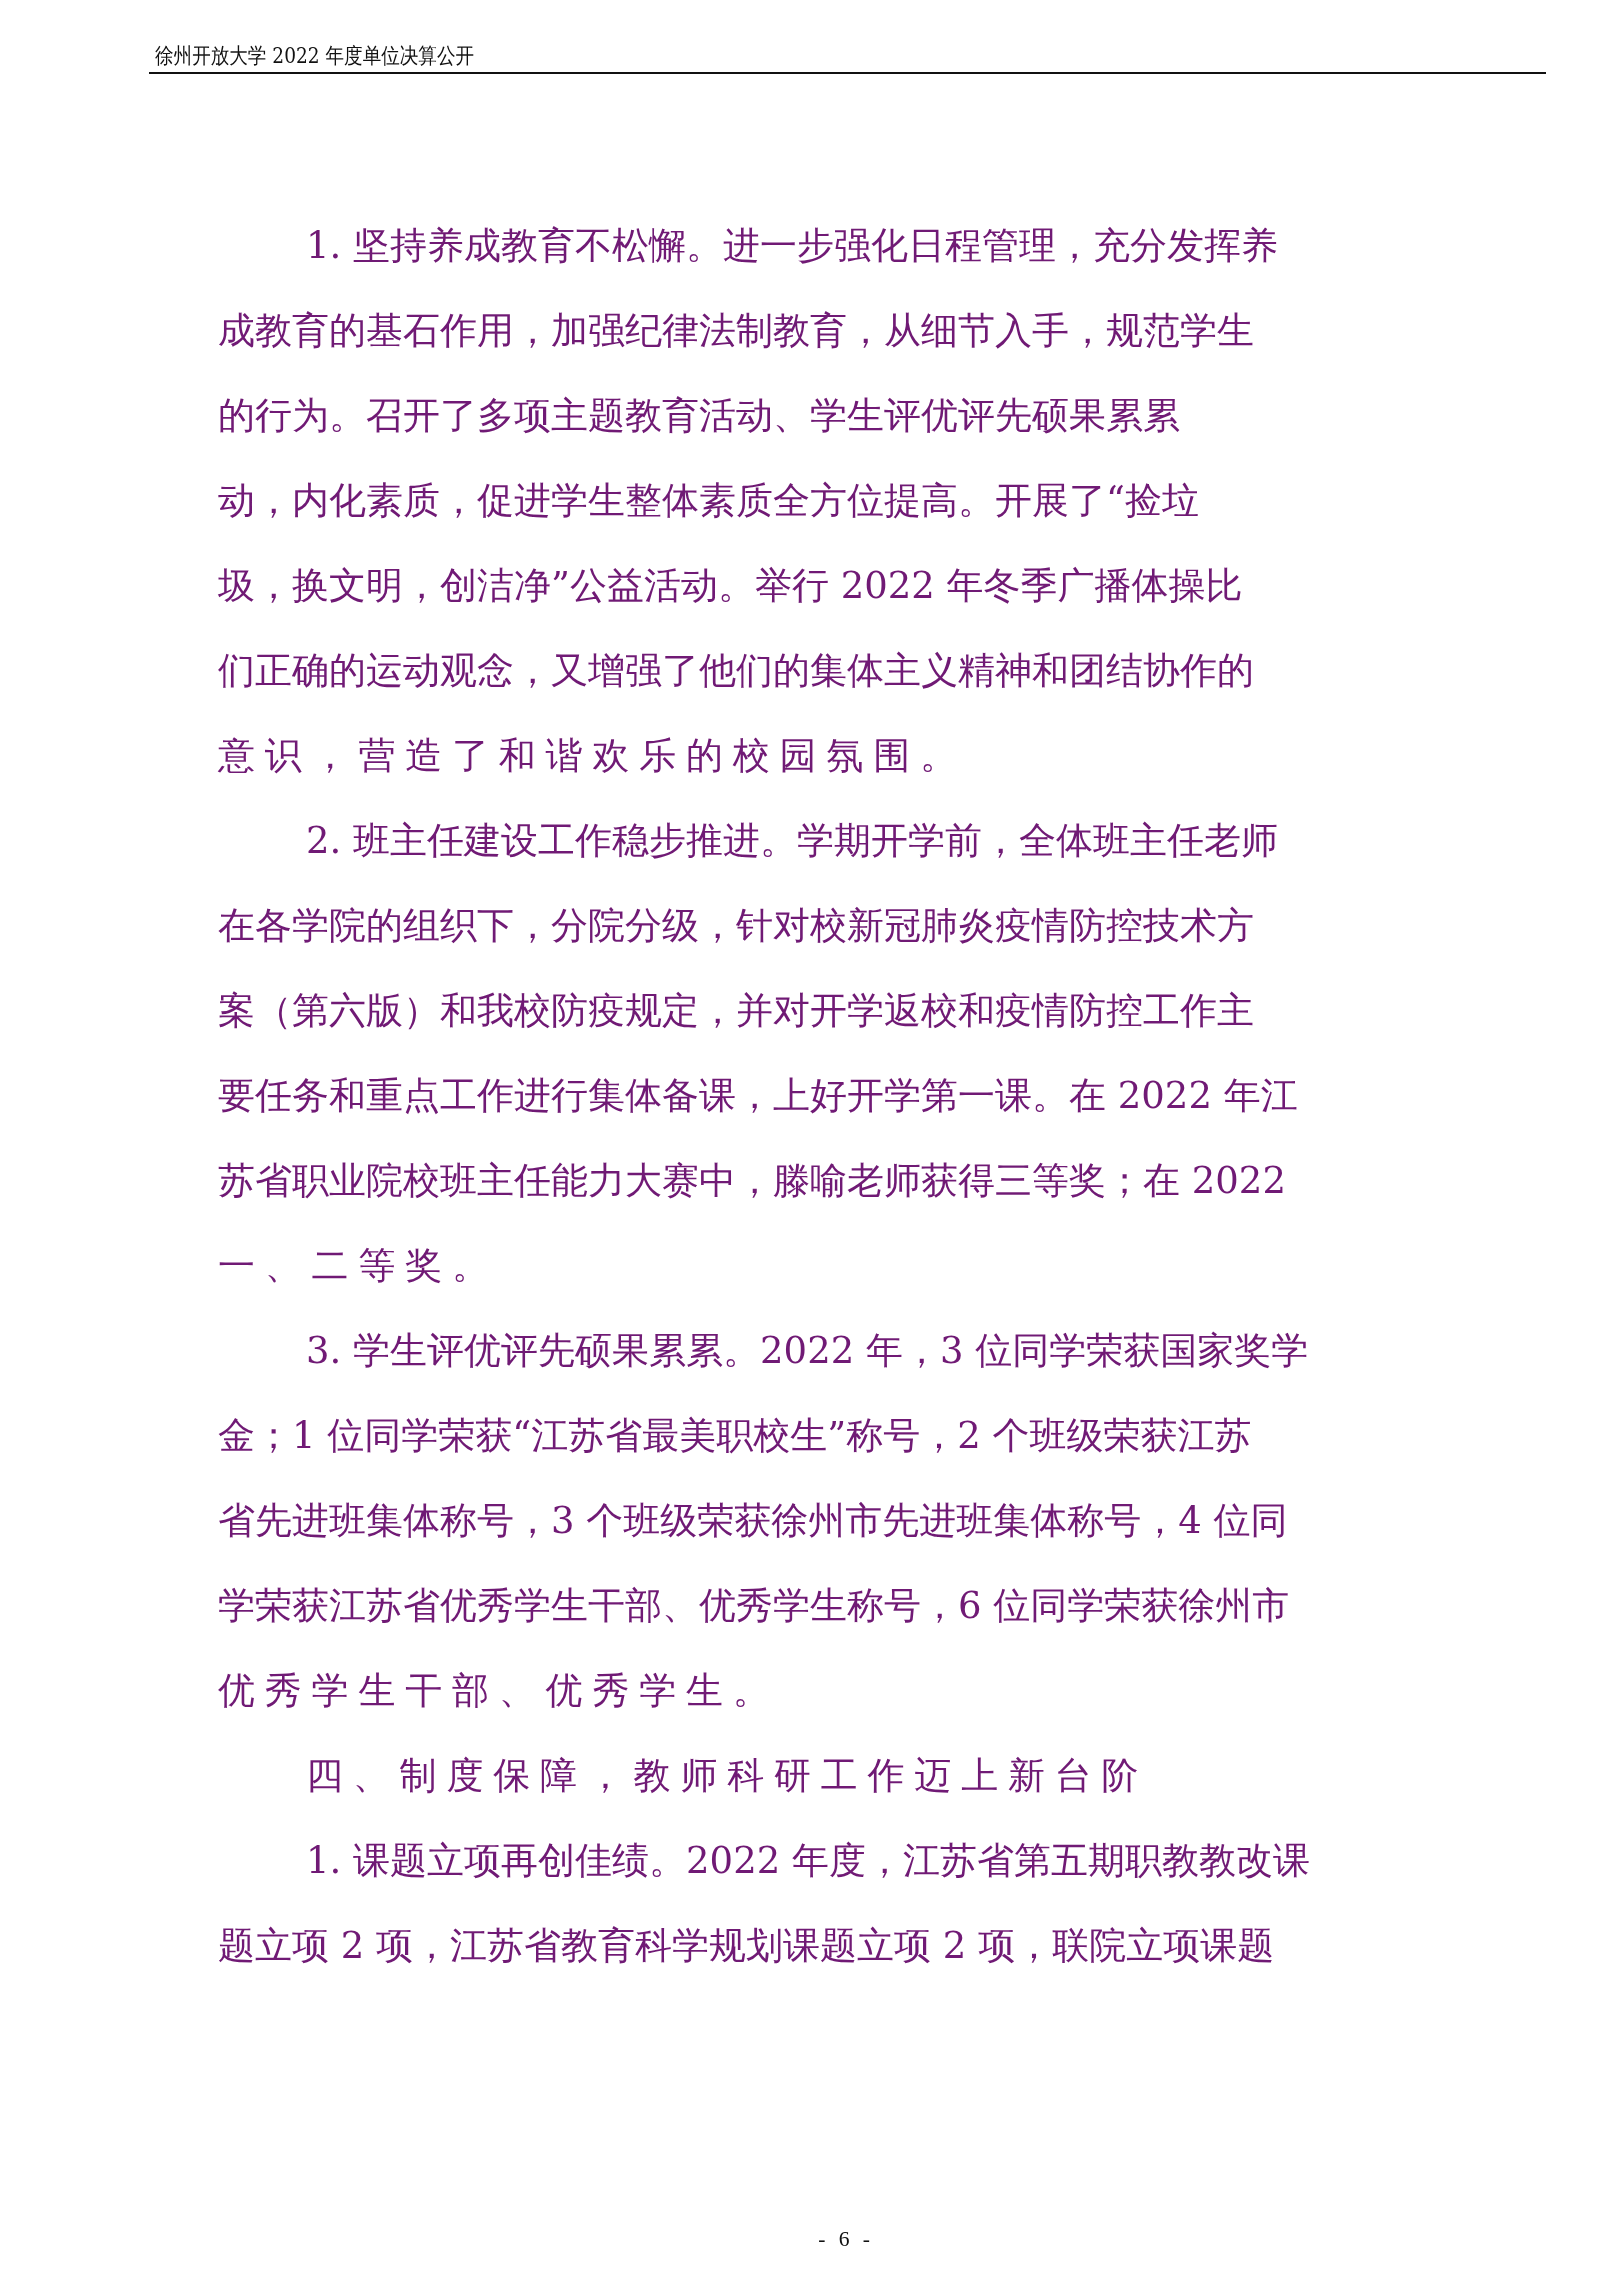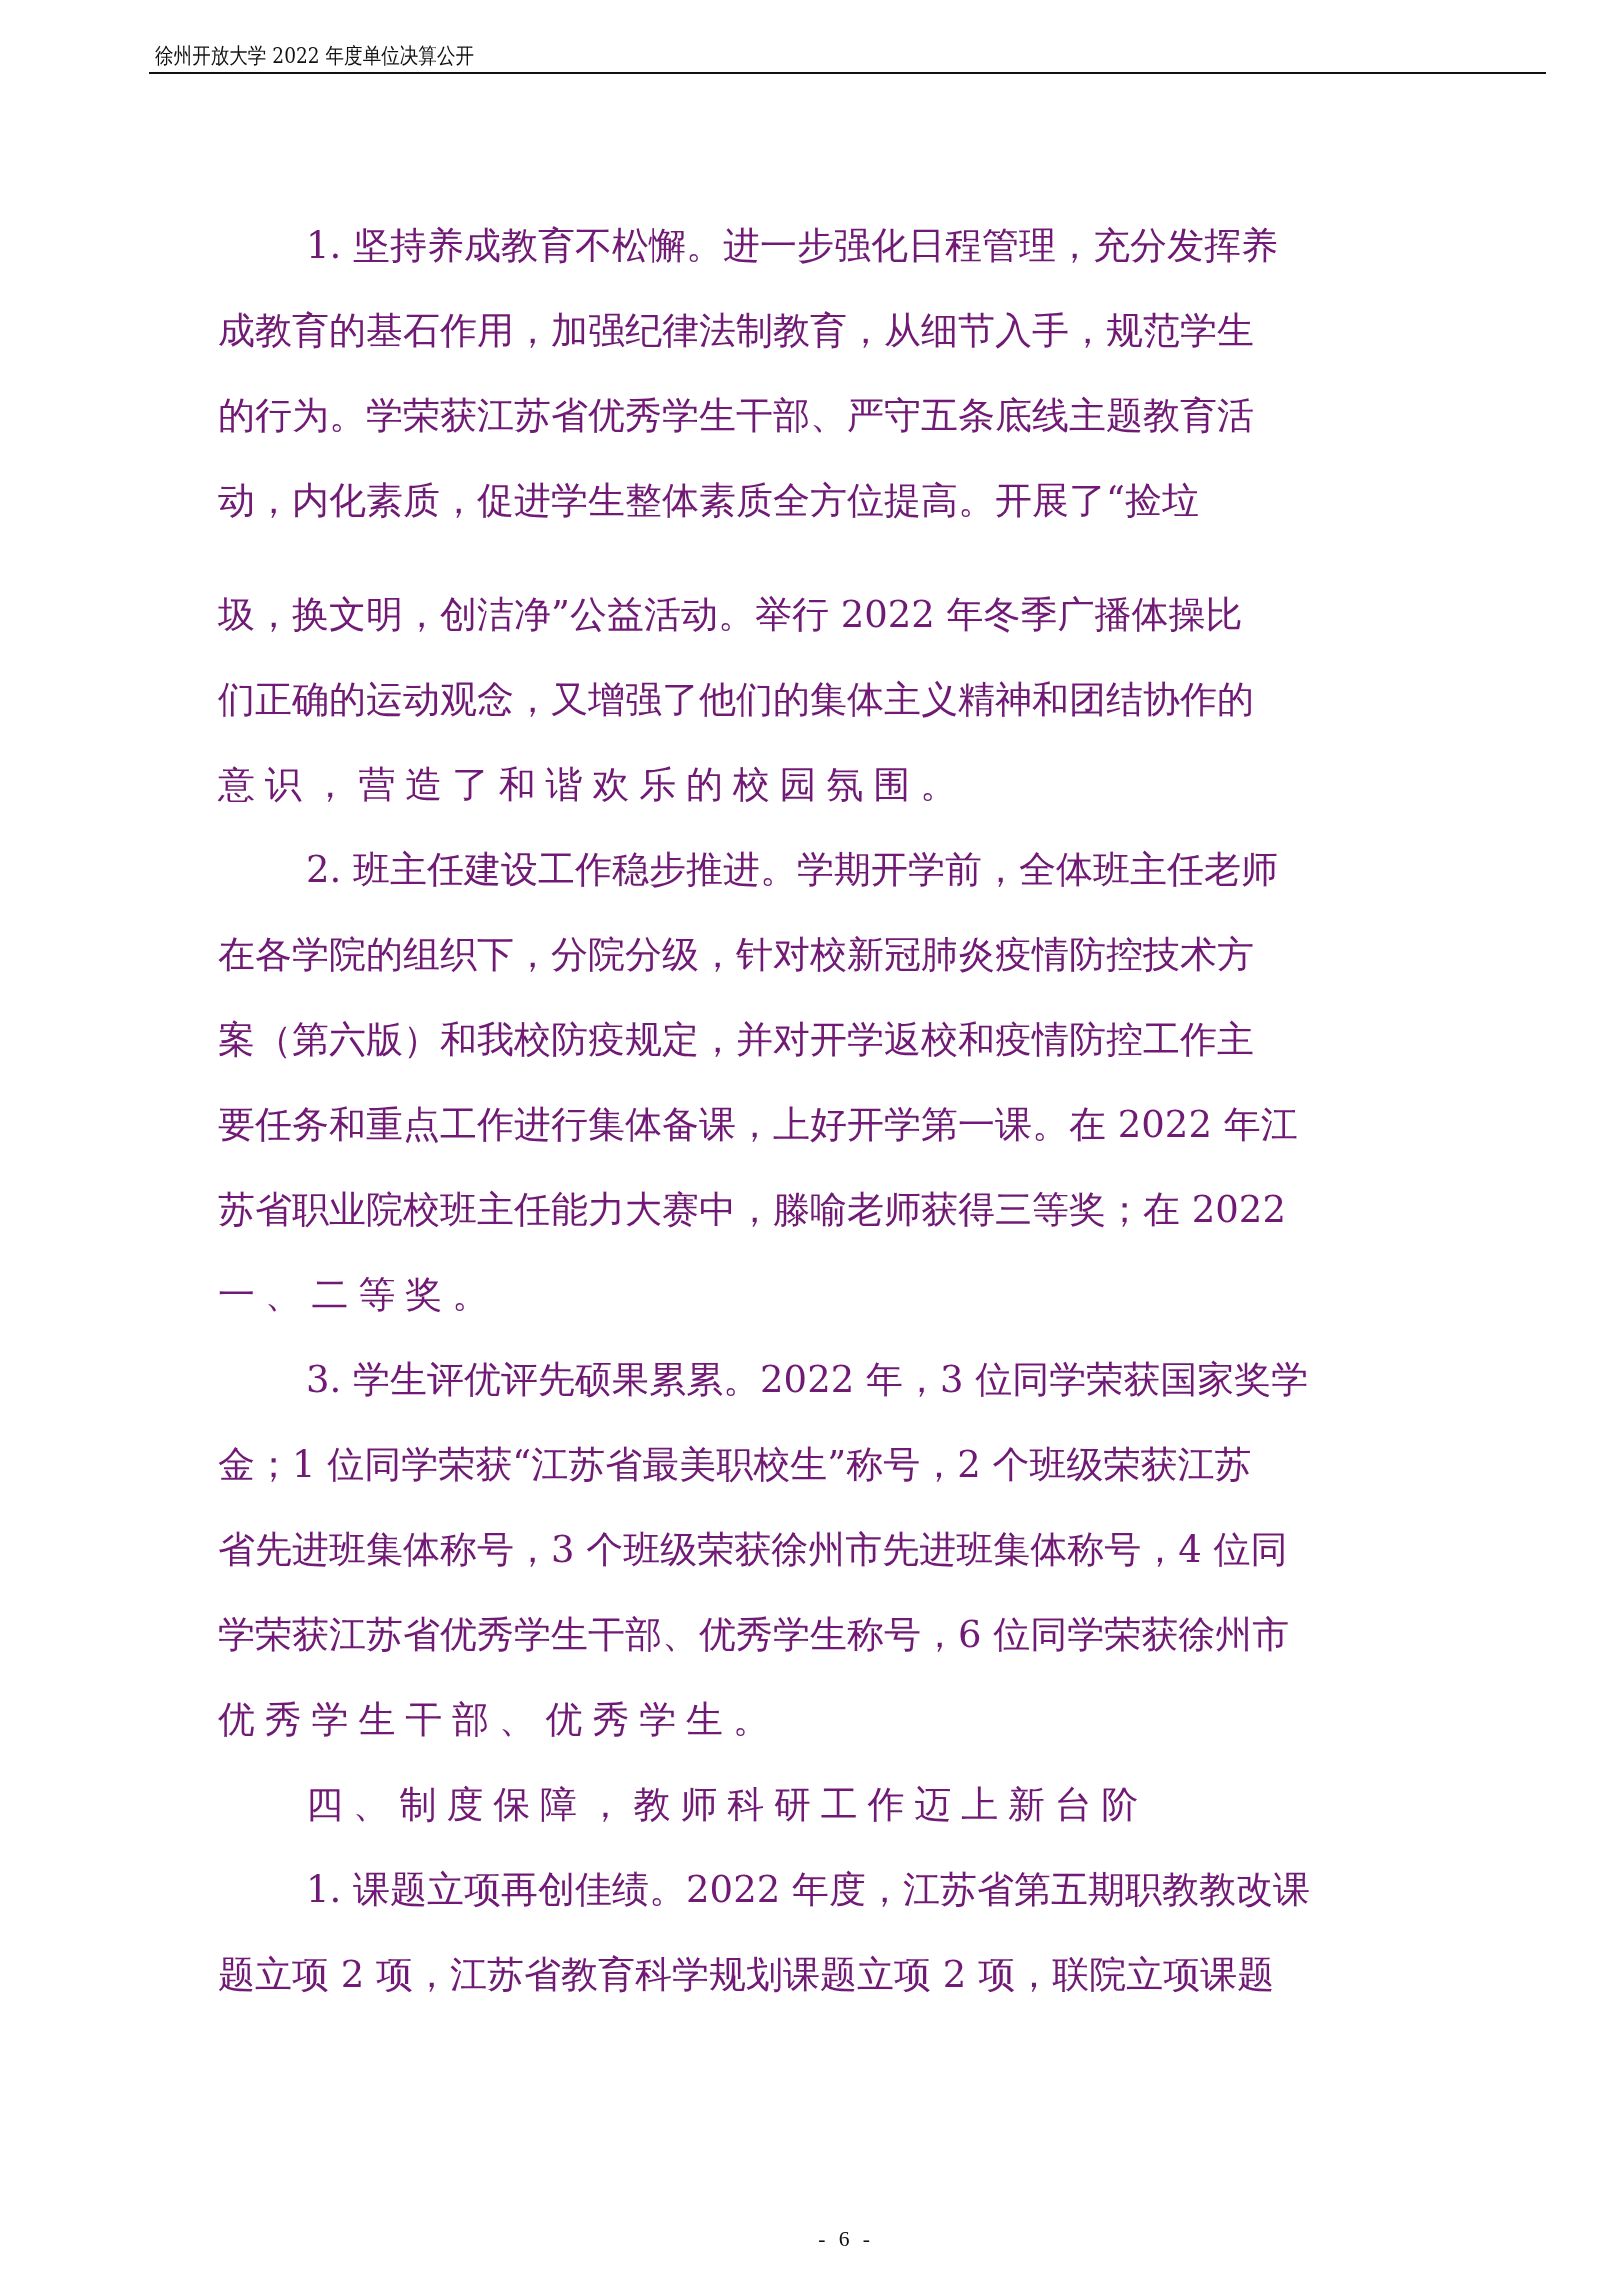--- a/index.html
+++ b/index.html
@@ -38,23 +38,23 @@
 </head>
 <body>
 
 <div class="page">
   <div class="running-header">徐州开放大学 2022 年度单位决算公开</div>
   <div class="header-rule"></div>
 
   <div class="body-text" id="body-text">
       <span class="line indent" style="letter-spacing: 0px; text-align-last: left; text-align: left;">1. 坚持养成教育不松懈。进一步强化日程管理，充分发挥养</span>
       <span class="line" style="letter-spacing: 0px; text-align-last: left; text-align: left;">成教育的基石作用，加强纪律法制教育，从细节入手，规范学生</span>
-      <span class="line" style="letter-spacing: 0px; text-align-last: left; text-align: left;">的行为。学荣获江苏省优秀学生干部、严守五条底线主题教育活</span>
+      <span class="line" style="letter-spacing: 0px; text-align-last: left; text-align: left;">的行为。召开了多项主题教育活动、学生评优评先硕果累累</span>
       <span class="line" style="letter-spacing: 0px; text-align-last: left; text-align: left;">动，内化素质，促进学生整体素质全方位提高。开展了“捡垃</span>
-      <span class="line" style="letter-spacing: 0px; text-align-last: left; text-align: right; margin-top: 29px;">圾，换文明，创洁净”公益活动。举行 2022 年冬季广播体操比</span>
+      <span class="line" style="letter-spacing: 0px; text-align-last: left; text-align: right;">圾，换文明，创洁净”公益活动。举行 2022 年冬季广播体操比</span>
       <span class="line" style="letter-spacing: 0px; text-align-last: left; text-align: left;">们正确的运动观念，又增强了他们的集体主义精神和团结协作的</span>
       <span class="line last">意识，营造了和谐欢乐的校园氛围。</span>
       <span class="line indent" style="letter-spacing: 0px; text-align-last: left; text-align: right;">2. 班主任建设工作稳步推进。学期开学前，全体班主任老师</span>
       <span class="line" style="letter-spacing: 0px; text-align-last: left; text-align: left;">在各学院的组织下，分院分级，针对校新冠肺炎疫情防控技术方</span>
       <span class="line" style="letter-spacing: 0px; text-align-last: left; text-align: left;">案（第六版）和我校防疫规定，并对开学返校和疫情防控工作主</span>
       <span class="line" style="letter-spacing: 0px; text-align-last: left; text-align: center;">要任务和重点工作进行集体备课，上好开学第一课。在 2022 年江</span>
       <span class="line" style="letter-spacing: 0px; text-align-last: left; text-align: left;">苏省职业院校班主任能力大赛中，滕喻老师获得三等奖；在 2022</span>
       <span class="line last">一、二等奖。</span>
       <span class="line indent" style="letter-spacing: 0px; text-align-last: left; text-align: left;">3. 学生评优评先硕果累累。2022 年，3 位同学荣获国家奖学</span>
       <span class="line" style="letter-spacing: 0px; text-align-last: left; text-align: left;">金；1 位同学荣获“江苏省最美职校生”称号，2 个班级荣获江苏</span>

